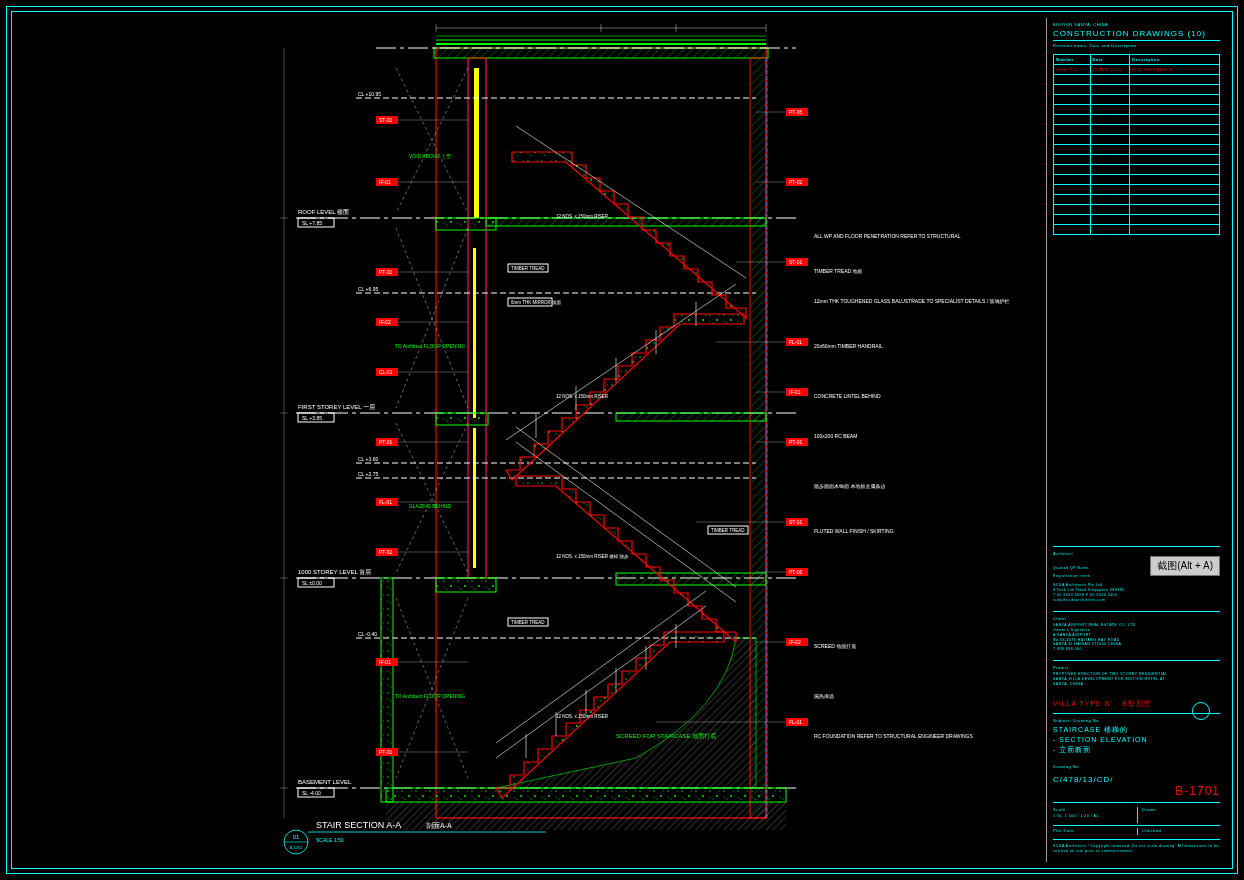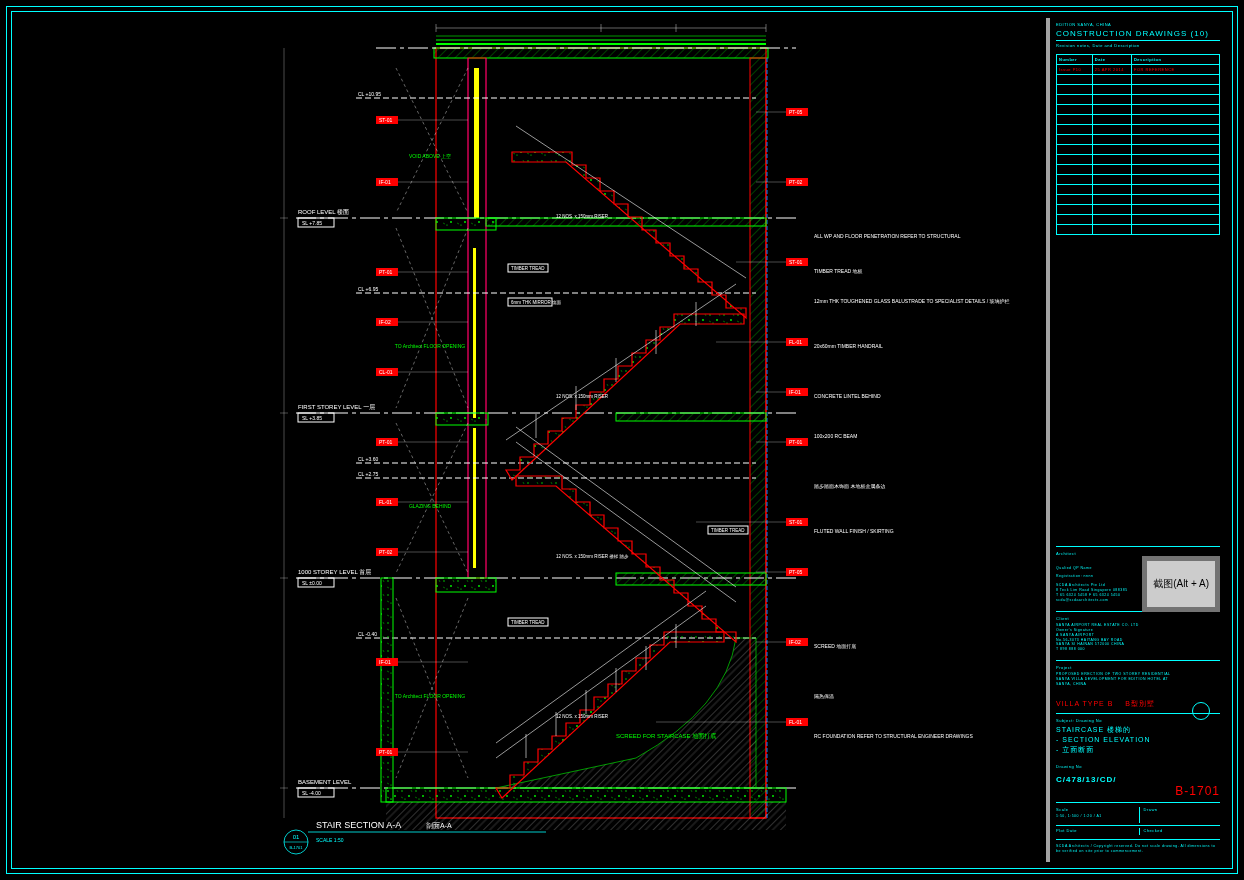--- a/index.html
+++ b/index.html
@@ -27,21 +27,21 @@
     position: absolute;
     top: 18px; left: 36px;
     width: 1024px; height: 844px;
   }
   .canvas svg { width: 100%; height: 100%; }
 
   .titleblock {
     position: absolute;
     top: 18px; right: 18px;
     width: 180px; height: 844px;
-    border-left: 4px solid #a3a3a3;
+    border-left: 1px solid #a3a3a3;
     color: #00ffff;
     font-size: 5px;
     letter-spacing: 0.5px;
     display: flex;
     flex-direction: column;
     padding: 4px 6px;
   }
   .tb-heading {
     font-size: 8px;
     border-bottom: 1px solid #00ffff;
@@ -69,33 +69,33 @@
   .scda {
     font-size: 18px;
     color: #00ffff;
     text-align: right;
     letter-spacing: 2px;
     margin: 2px 0;
   }
   .tb-tiny { font-size: 3.5px; color: #00ffff; line-height: 1.4; margin-bottom: 4px; }
   .red-text { color: #ff0000; font-size: 7px; letter-spacing: 1px; margin: 4px 0; }
   .dwg-title { font-size: 7px; color: #00ffff; letter-spacing: 1px; line-height: 1.4; }
-  .dwg-num { font-size: 8px; color: #00ffff; letter-spacing: 1px; margin-top: 6px; font-weight: bold; }
+  .dwg-num { font-size: 8px; color: #00ffff; letter-spacing: 1px; margin-top: 6px; }
   .sheet-num { color: #ff0000; font-size: 12px; text-align: right; letter-spacing: 1px; }
   .circle-o {
     width: 18px; height: 18px; border: 1px solid #00ffff; border-radius: 50%;
     position: absolute; right: 10px; bottom: 64px;
   }
   .screenshot-badge {
     background: #ccc;
     color: #000;
     font-size: 10px;
-    padding: 16px 6px;
+    padding: 2px 6px;
     display: inline-block;
-    border: 5px solid #737373;
+    border: 1px solid #737373;
     position: absolute;
     right: 24px;
     top: 556px;
   }
   .callout-bubble {
     fill: none; stroke: #00ffff; stroke-width: 0.8;
   }
   .cyan { stroke: #00ffff; }
   .white { stroke: #fff; }
   .green { stroke: #00ff00; }

